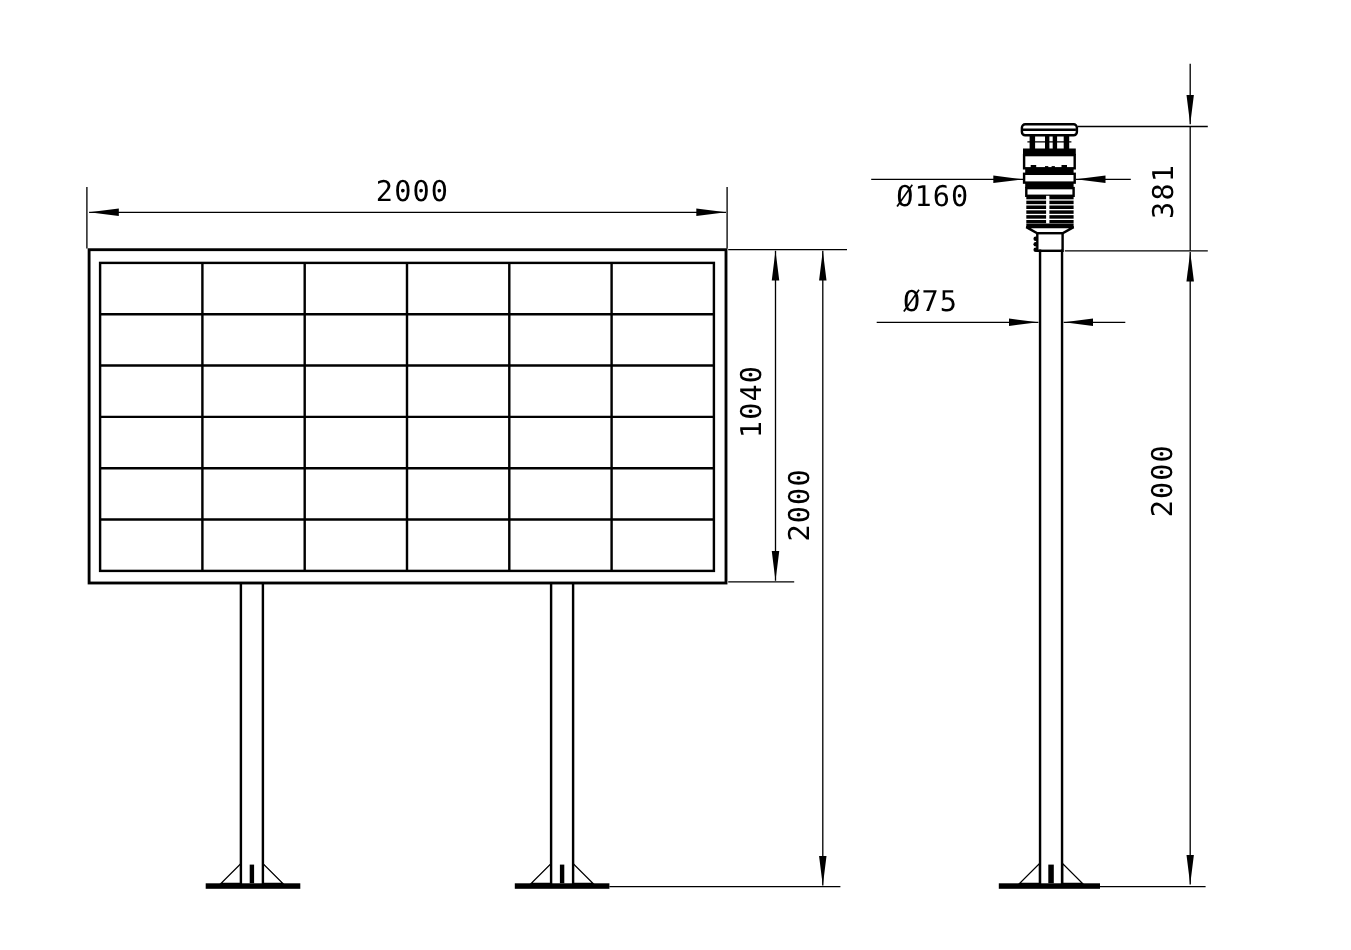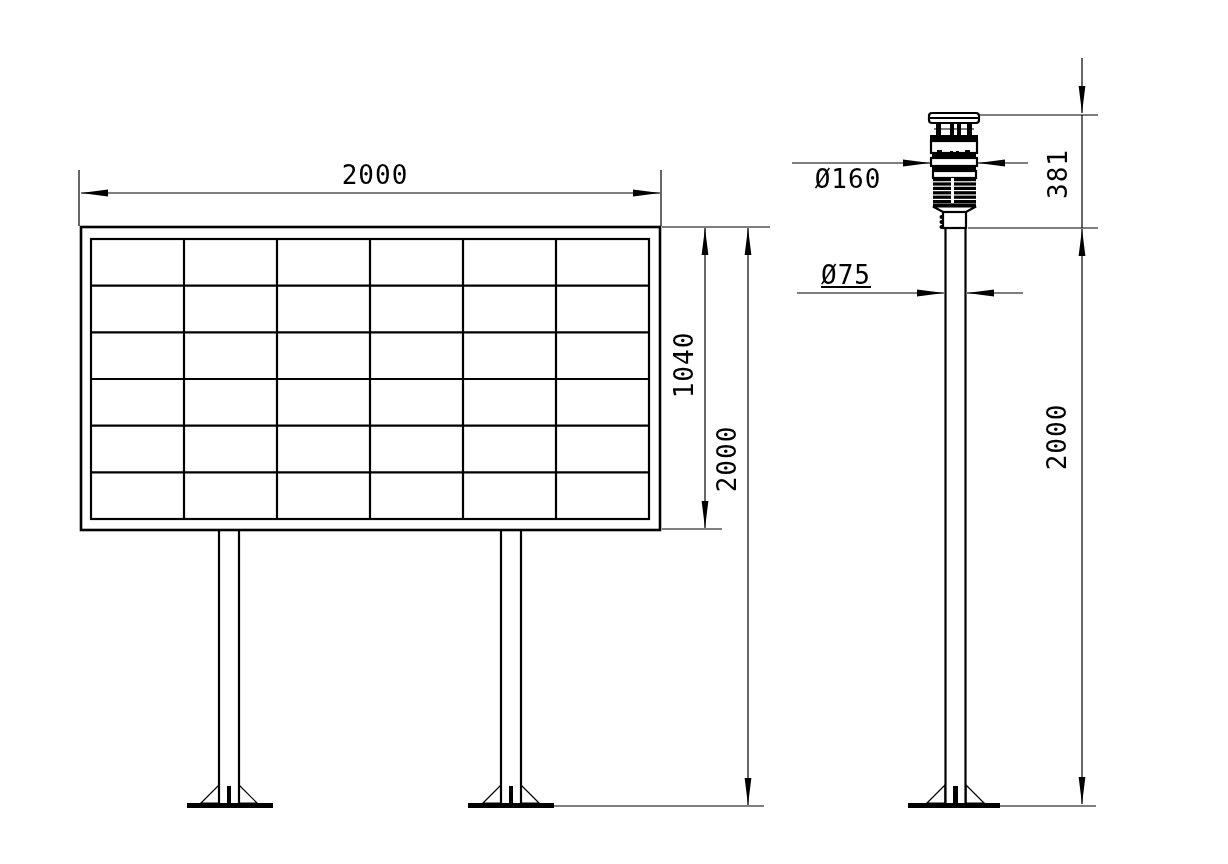--- a/index.html
+++ b/index.html
@@ -185,17 +185,17 @@
         <line class="thin" x1="1082" y1="115" x2="1082" y2="228"></line>
         <line class="thin" x1="1082" y1="229" x2="1082" y2="804" marker-start="url(#arr)" marker-end="url(#arr)"></line>
       </g>
     </g>
   </svg>
 
   <div class="lbl" style="left:375px;top:175px;">2000</div>
   <div class="lbl v" style="left:684px;top:365px;">1040</div>
   <div class="lbl v" style="left:727px;top:459px;">2000</div>
   <div class="lbl" style="left:848px;top:143px;margin-top:36px;">Ø160</div>
-  <div class="lbl" style="left:846px;top:275px;text-decoration:underline;">Ø75</div>
+  <div class="lbl" style="left:846px;top:275px;">Ø75</div>
   <div class="lbl v" style="left:1058px;top:174px;">381</div>
   <div class="lbl v" style="left:1057px;top:437px;">2000</div>
 
 </div>
 
 </body></html>

